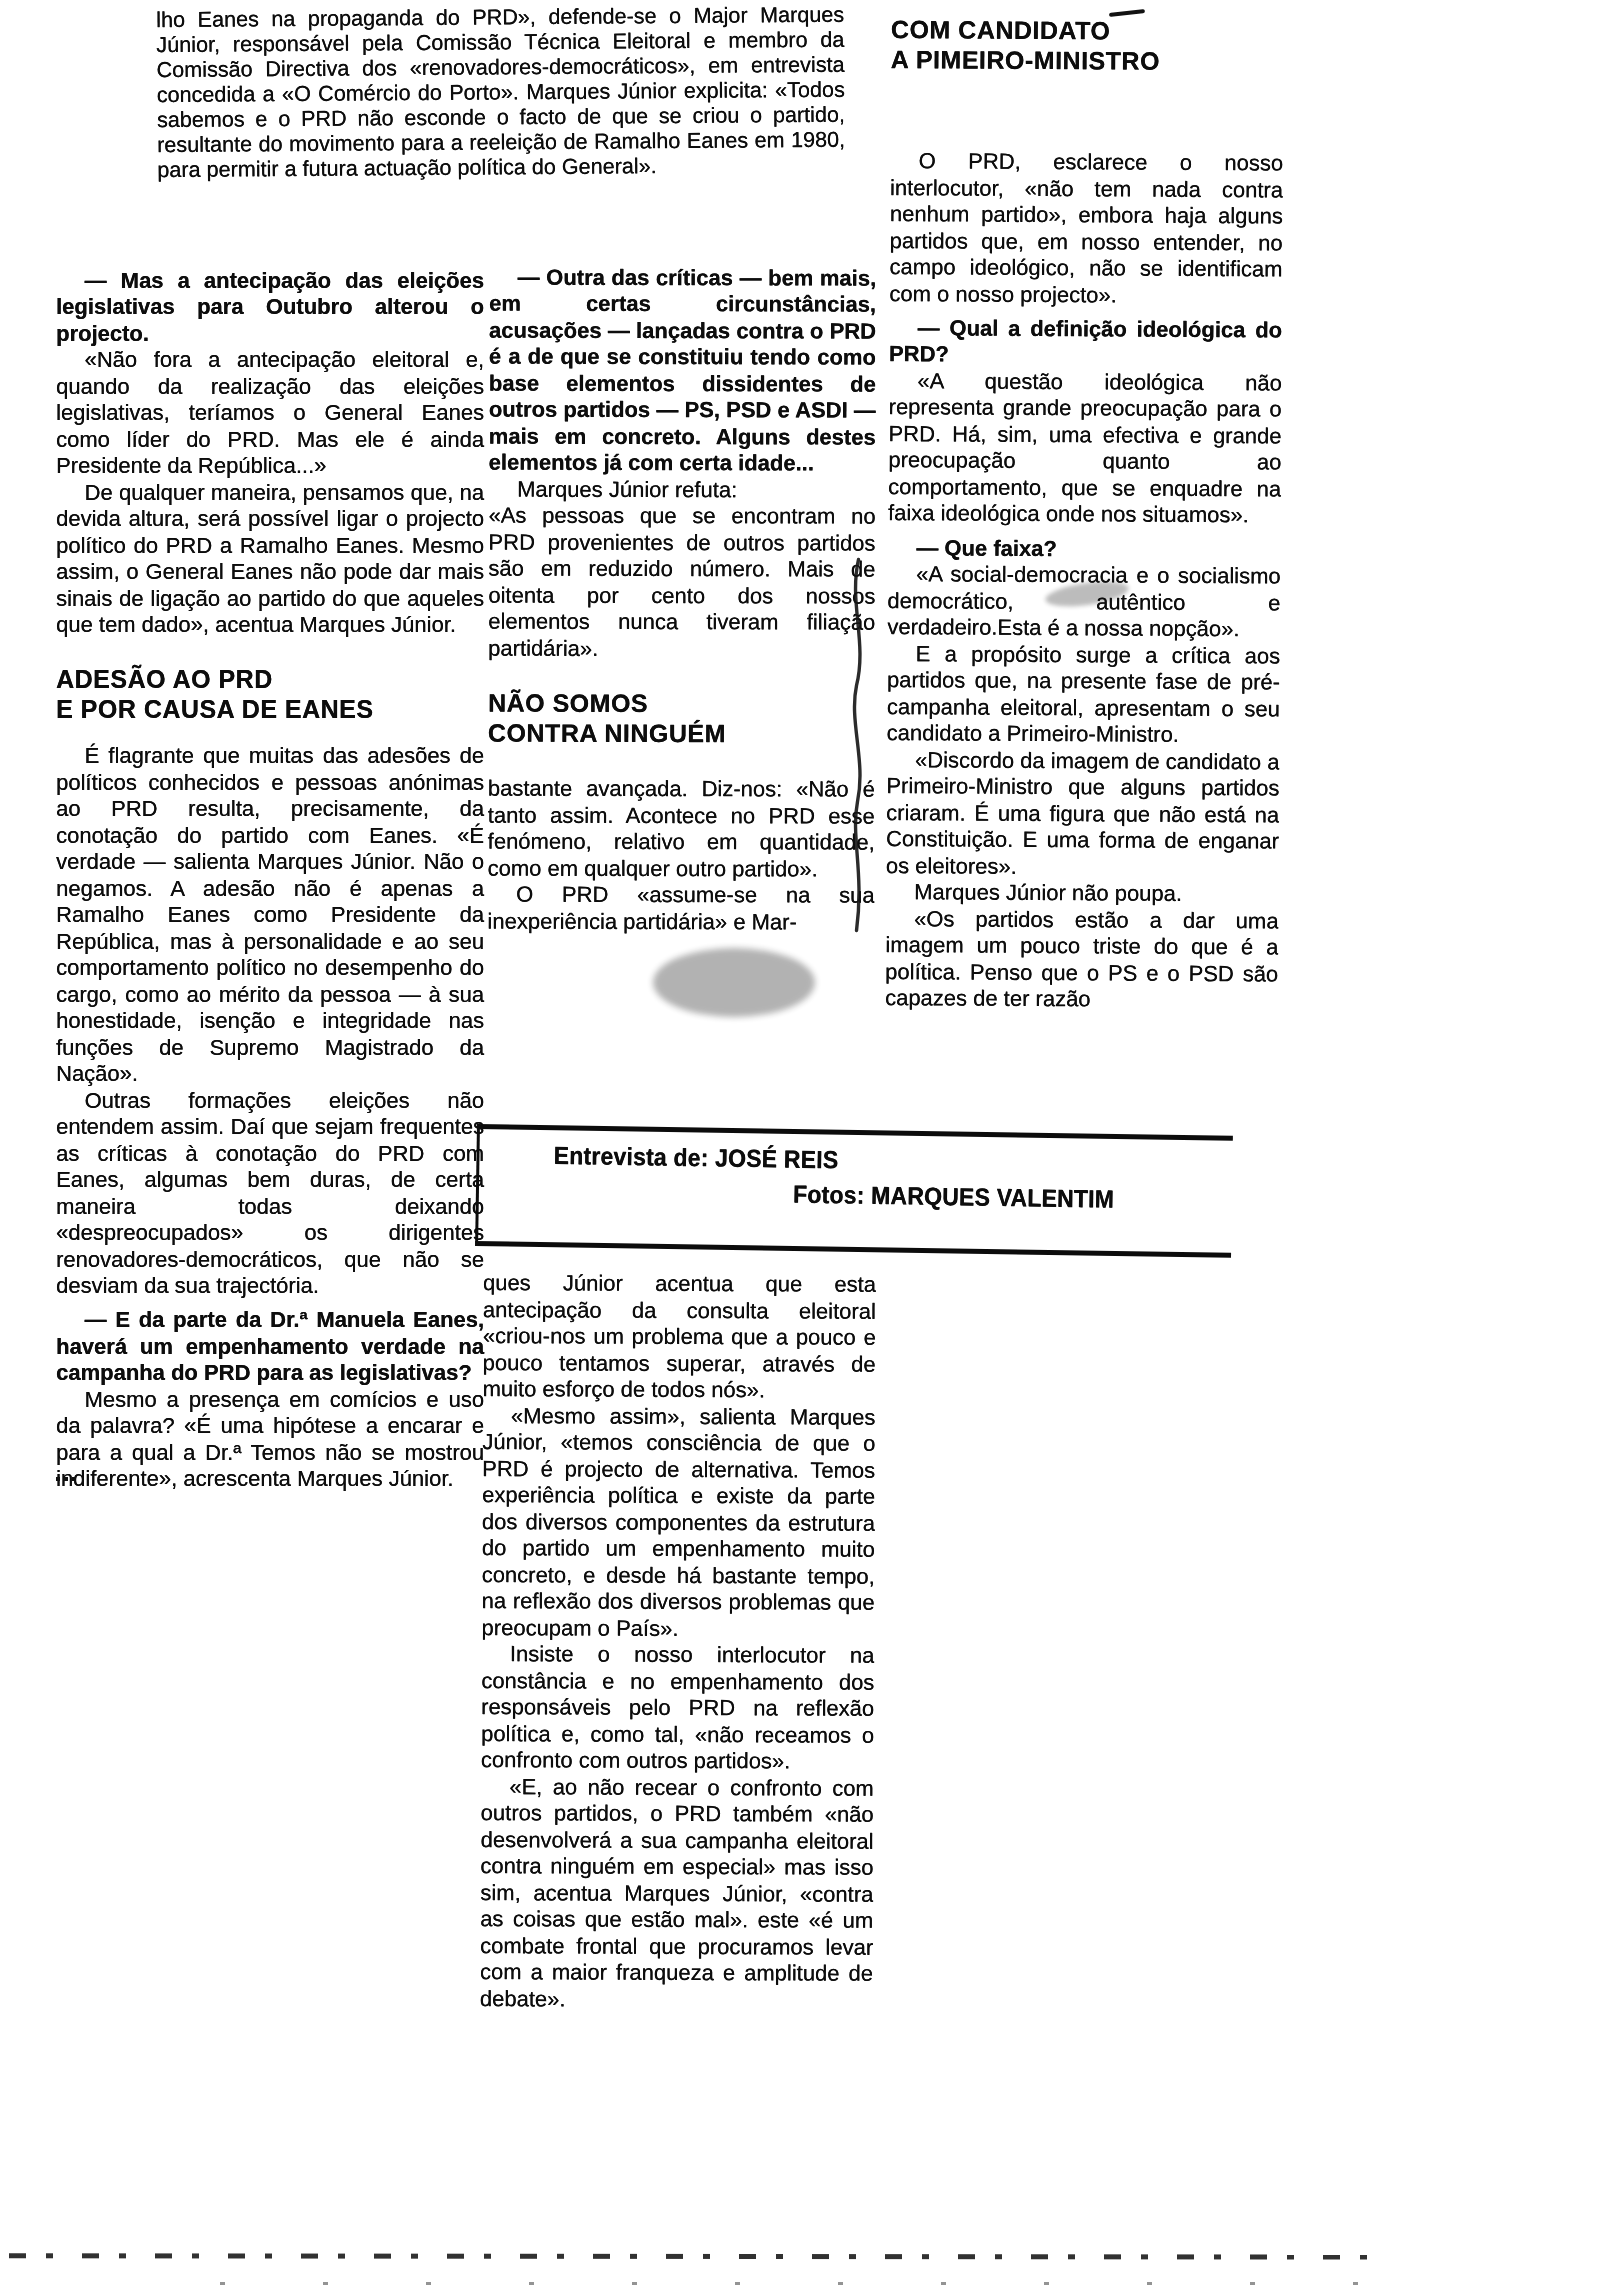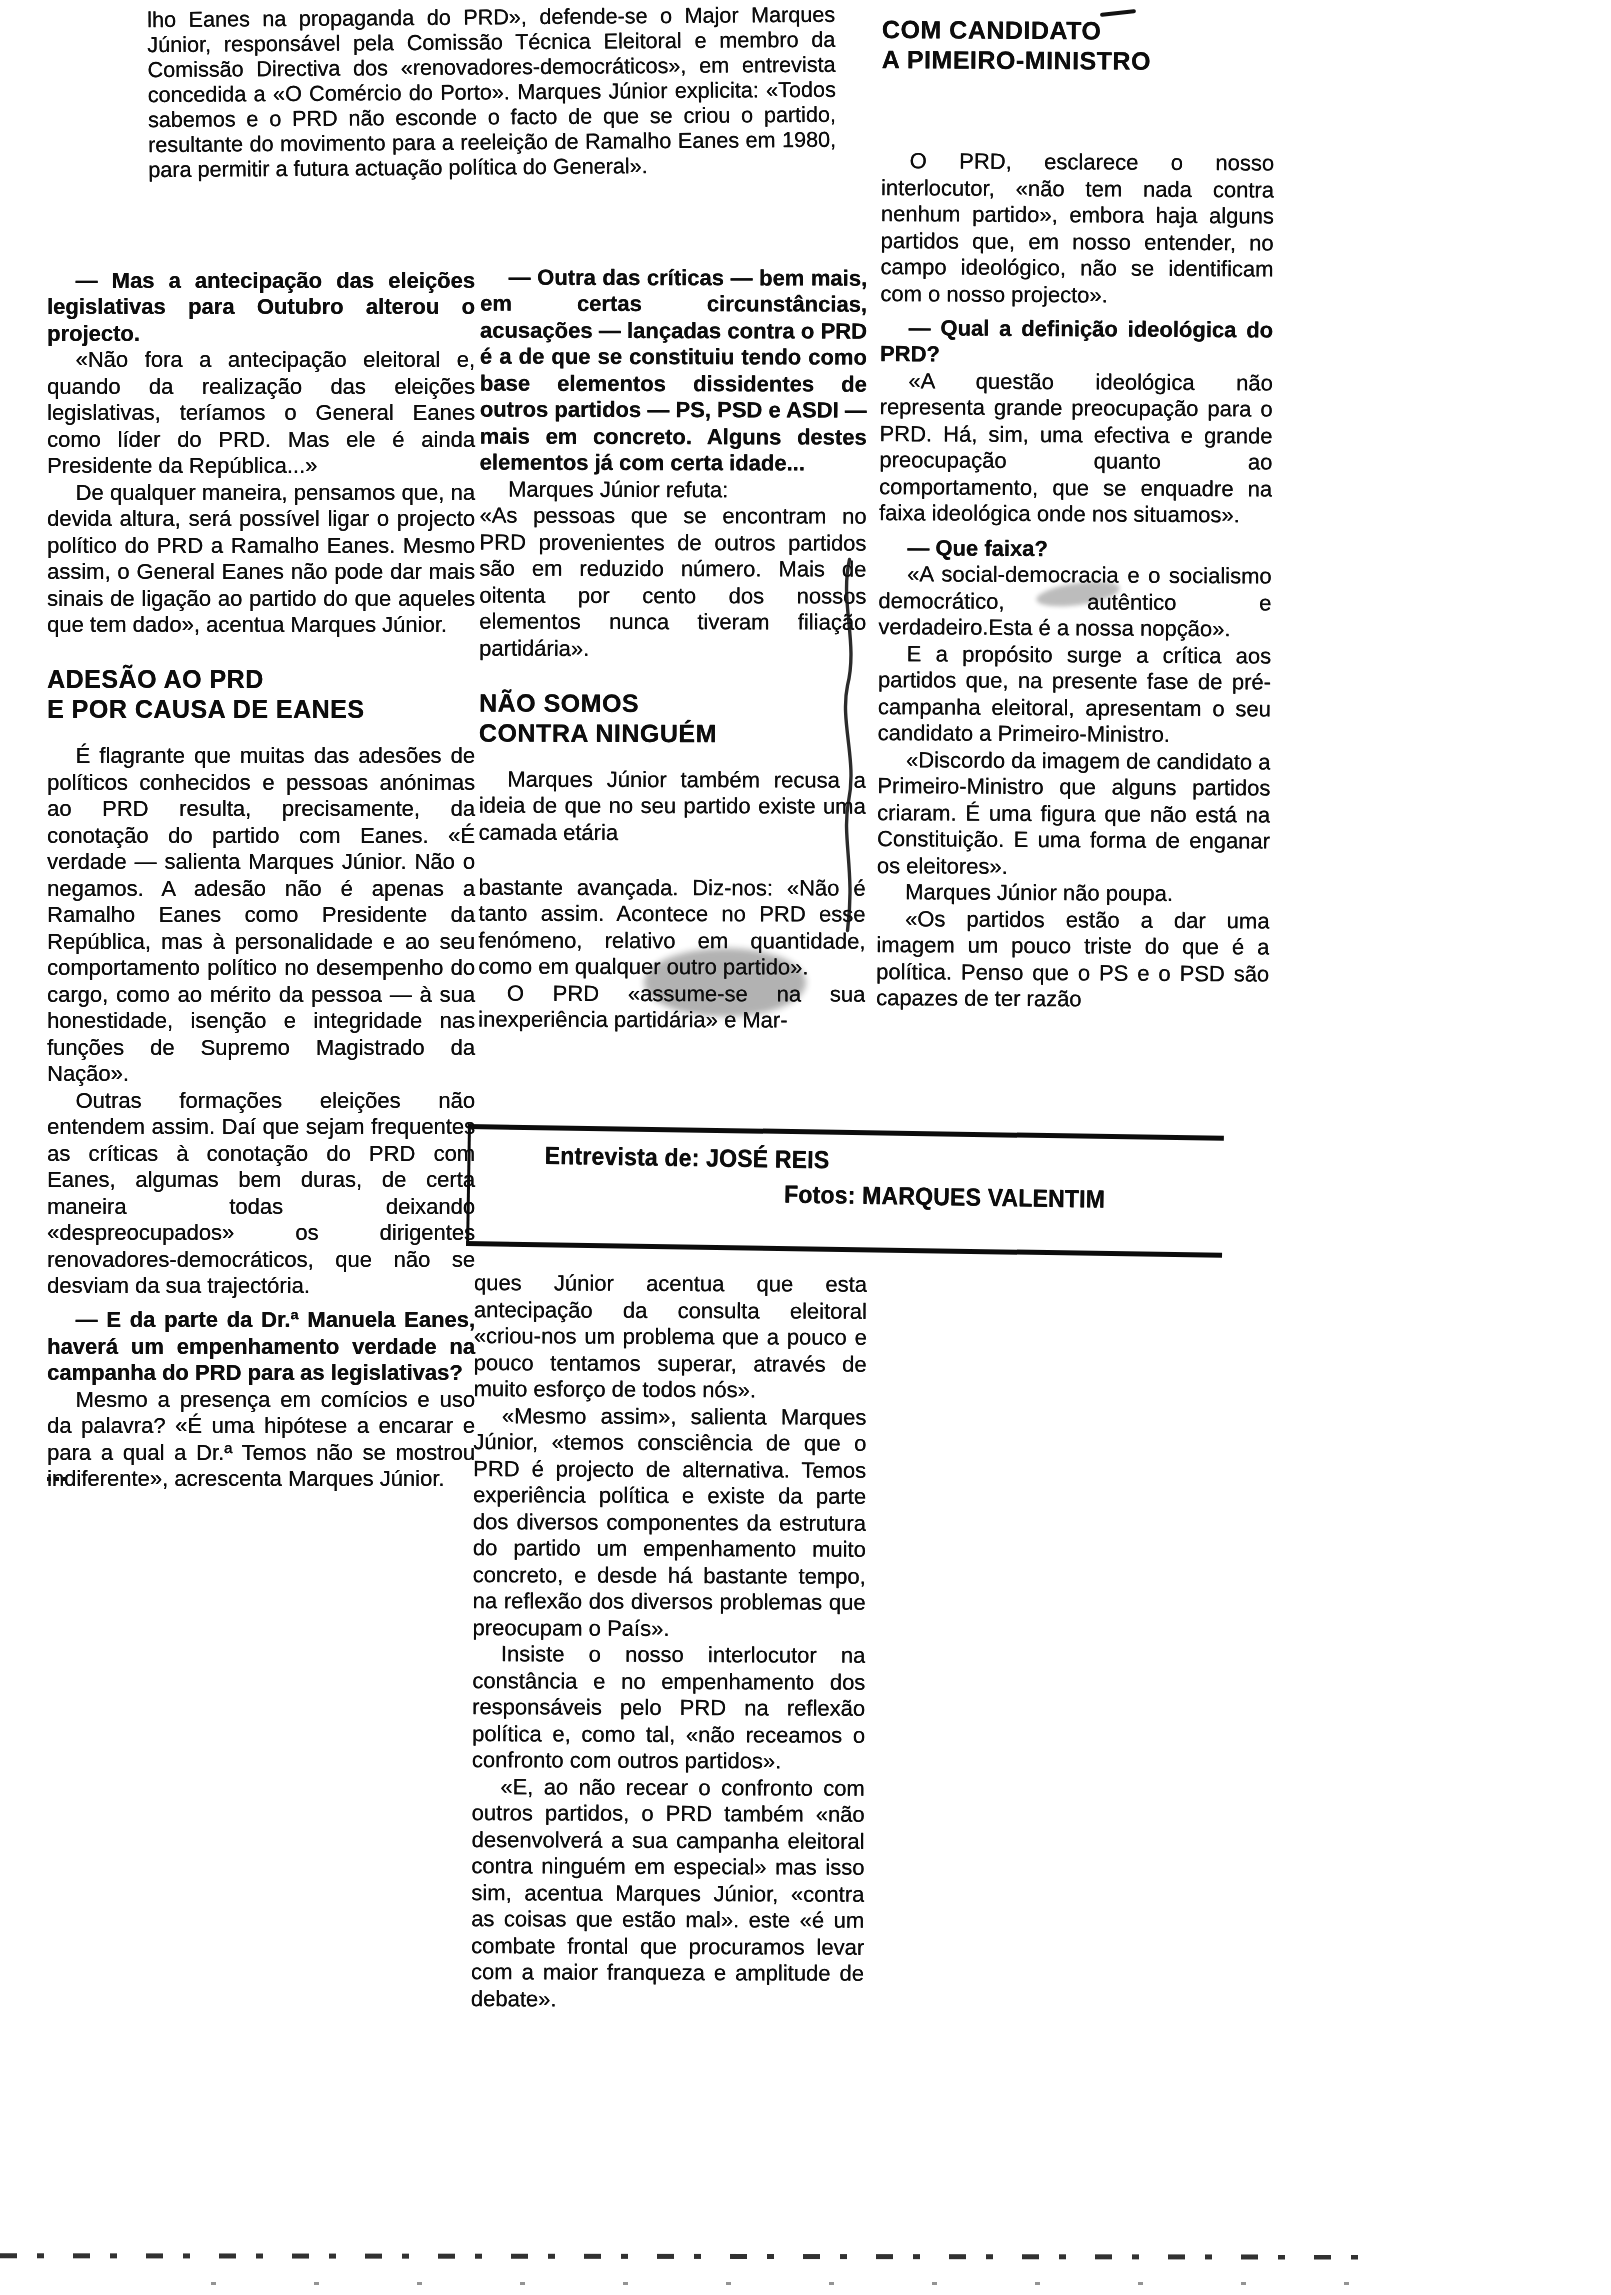--- a/index.html
+++ b/index.html
@@ -1,18 +1,18 @@
 <!DOCTYPE html>
 <html lang="pt" style="font-size:7.9px"><head>
 <meta charset="utf-8">
 <style>
   html,body{margin:0;padding:0;background:#ffffff;}
   #page{
     position:relative;width:1380px;height:2295px;background:#ffffff;overflow:hidden;
-    font-family:"Liberation Sans",sans-serif;color:#0d0d0d;
+    font-family:"Liberation Sans",sans-serif;color:#0d0d0d;margin-left:9px;
   }
   .textblock{position:absolute;}
   .intro{
     left:147px;top:6.9px;width:688px;
     font-size:21.6px;line-height:25px;text-align:justify;
     transform:rotate(-0.45deg);transform-origin:left top;
     text-shadow:0.2px 0.2px 0 currentColor;
   }
   .col{position:absolute;font-size:22px;line-height:26.5px;}
   .col .para{text-shadow:0.2px 0.2px 0 currentColor;}
@@ -75,21 +75,20 @@
       <p class="para question">— E da parte da Dr.ª Manuela Eanes, haverá um empenhamento verdade na campanha do PRD para as legislativas?</p>
       <p class="para answer">Mesmo a presença em comícios e uso da palavra? «É uma hipótese a encarar e para a qual a Dr.ª Temos não se mostrou indiferente», acrescenta Marques Júnior.</p>
     </div>
 
   <div class="col col2u" lang="pt">
       <p class="para question">— Outra das críticas — bem mais, em certas circunstâncias, acusações — lançadas contra o PRD é a de que se constituiu tendo como base elementos dissidentes de outros partidos — PS, PSD e ASDI — mais em concreto. Alguns destes elementos já com certa idade...</p>
       <p class="para answer">Marques Júnior refuta:</p>
       <p class="para answer cont">«As pessoas que se encontram no PRD provenientes de outros partidos são em reduzido número. Mais de oitenta por cento dos nossos elementos nunca tiveram filiação partidária».</p>
       <p class="para heading">NÃO SOMOS
 CONTRA NINGUÉM</p>
-      <p class="para answer">Marques Júnior também recusa a ideia de que no seu partido existe uma camada etária</p>
       <p class="para answer cont gap">bastante avançada. Diz-nos: «Não é tanto assim. Acontece no PRD esse fenómeno, relativo em quantidade, como em qualquer outro partido».</p>
       <p class="para answer">O PRD «assume-se na sua inexperiência partidária» e Mar-</p>
     </div>
 
   <div class="col col2l" lang="pt">
       <p class="para answer cont">ques Júnior acentua que esta antecipação da consulta eleitoral «criou-nos um problema que a pouco e pouco tentamos superar, através de muito esforço de todos nós».</p>
       <p class="para answer">«Mesmo assim», salienta Marques Júnior, «temos consciência de que o PRD é projecto de alternativa. Temos experiência política e existe da parte dos diversos componentes da estrutura do partido um empenhamento muito concreto, e desde há bastante tempo, na reflexão dos diversos problemas que preocupam o País».</p>
       <p class="para answer">Insiste o nosso interlocutor na constância e no empenhamento dos responsáveis pelo PRD na reflexão política e, como tal, «não receamos o confronto com outros partidos».</p>
       <p class="para answer">«E, ao não recear o confronto com outros partidos, o PRD também «não desenvolverá a sua campanha eleitoral contra ninguém em especial» mas isso sim, acentua Marques Júnior, «contra as coisas que estão mal». este «é um combate frontal que procuramos levar com a maior franqueza e amplitude de debate».</p>
     </div>

